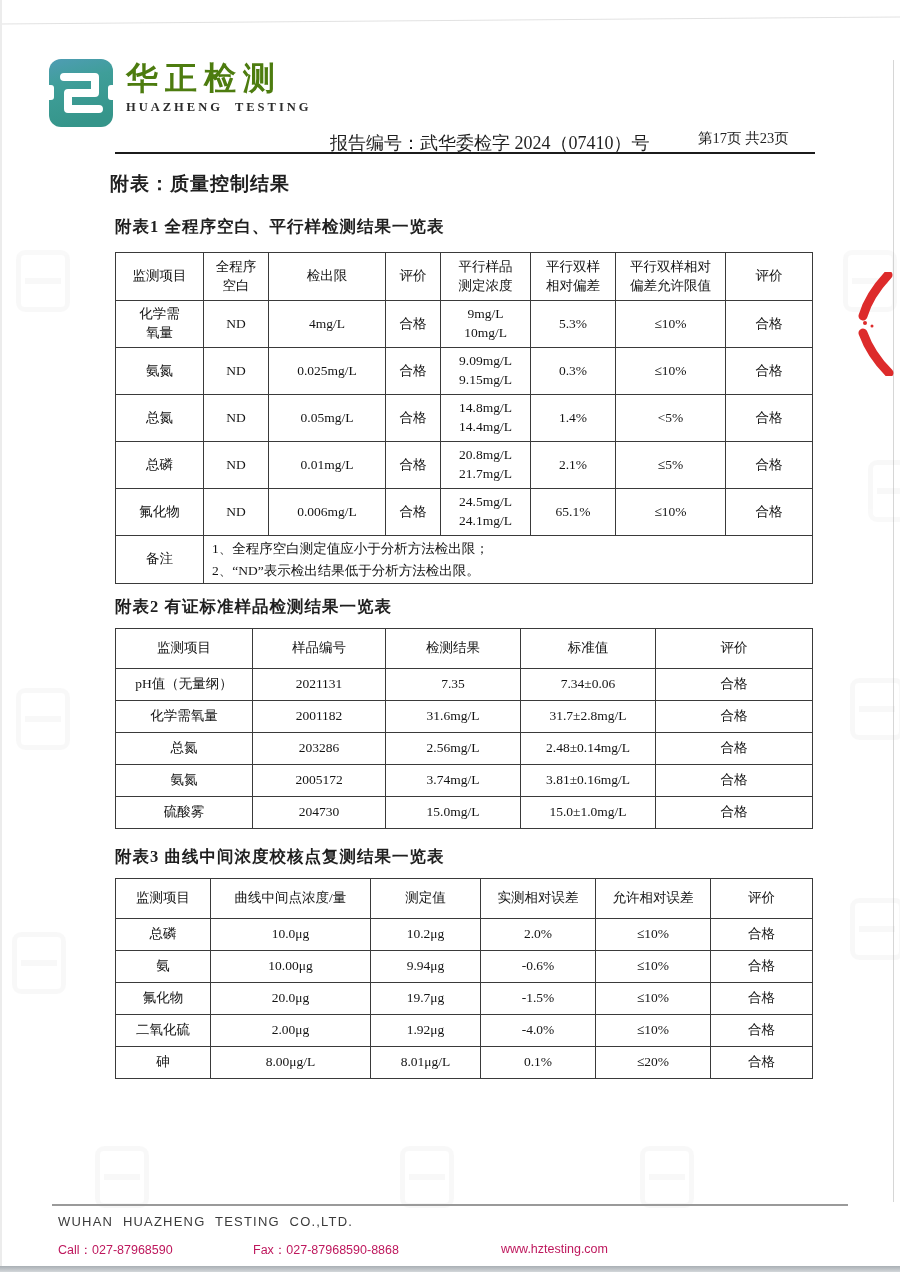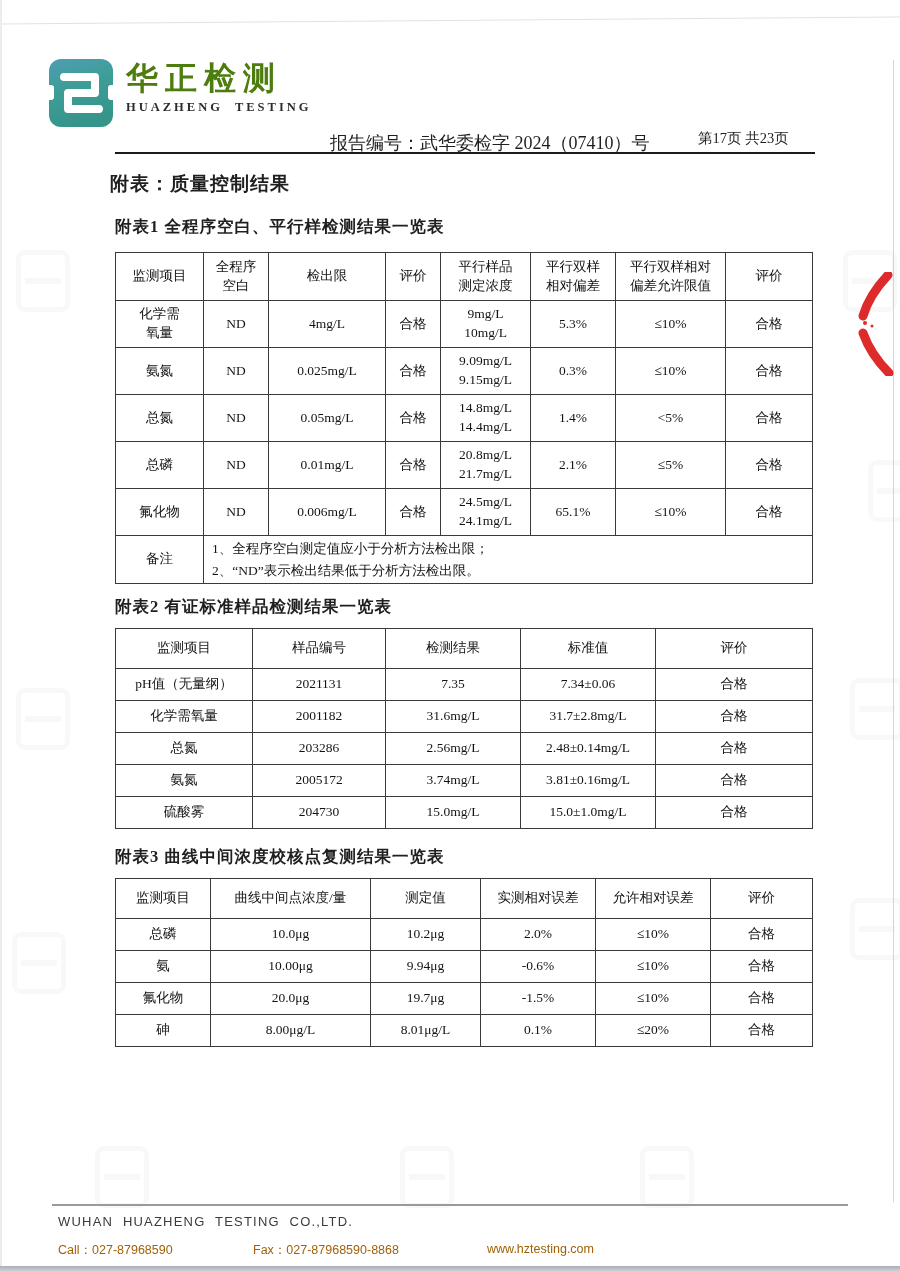--- a/index.html
+++ b/index.html
@@ -35,22 +35,22 @@
   td.remark-text{text-align:left;padding-left:8px;line-height:1.6;}
   
   .seal{position:absolute;left:858px;top:272px;}
   
   .wm{position:absolute;width:44px;height:52px;border:5px solid #8f8f8f;border-radius:9px;opacity:0.05;}
   .wm::after{content:"";position:absolute;left:4px;right:4px;top:50%;margin-top:-3px;height:6px;background:#8f8f8f;}
   
   .footer-rule{position:absolute;left:52px;top:1204px;width:796px;height:2px;background:#9a9a9a;}
   .footer{font-family:"Liberation Sans","DejaVu Sans",sans-serif;color:#3b3b3b;}
   .footer-company{position:absolute;left:58px;top:1214px;font-size:13px;font-weight:normal;letter-spacing:1.2px;word-spacing:5px;}
-  .footer-item{position:absolute;top:1242px;font-size:12.5px;color:#a16207;}
-  #f-call{left:58px;} #f-fax{left:253px;} #f-web{left:487px;} #f-email{left:676px;margin-top:44px;}
+  .footer-item{position:absolute;top:1242px;font-size:12.5px;color:#be185d;}
+  #f-call{left:58px;} #f-fax{left:253px;} #f-web{left:501px;} #f-email{left:676px;margin-top:44px;}
 </style>
 </head>
 <body>
 
 <div class="page">
 
   <div class="scan-top-line"></div>
   <div class="scan-left-edge"></div>
   <div class="scan-right-edge"></div>
 
@@ -287,20 +287,28 @@
         </tr>
         <tr>
           <td>氟化物</td>
           <td>20.0μg</td>
           <td>19.7μg</td>
           <td>-1.5%</td>
           <td>≤10%</td>
           <td>合格</td>
         </tr>
         <tr>
+          <td>二氧化硫</td>
+          <td>2.00μg</td>
+          <td>1.92μg</td>
+          <td>-4.0%</td>
+          <td>≤10%</td>
+          <td>合格</td>
+        </tr>
+        <tr>
           <td>砷</td>
           <td>8.00μg/L</td>
           <td>8.01μg/L</td>
           <td>0.1%</td>
           <td>≤20%</td>
           <td>合格</td>
         </tr>
       </tbody>
     </table>
 

